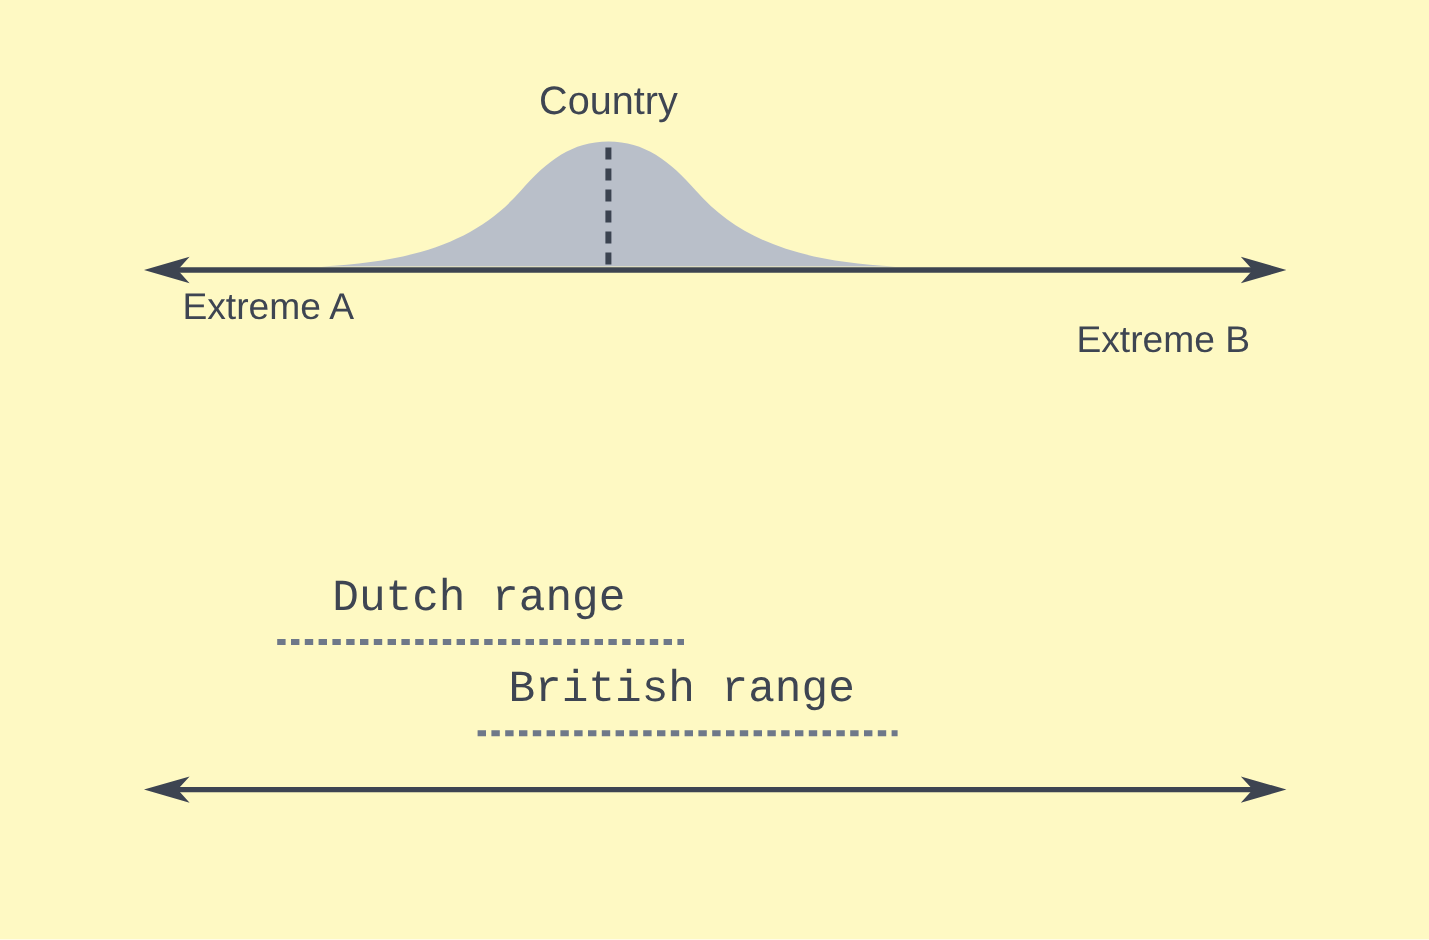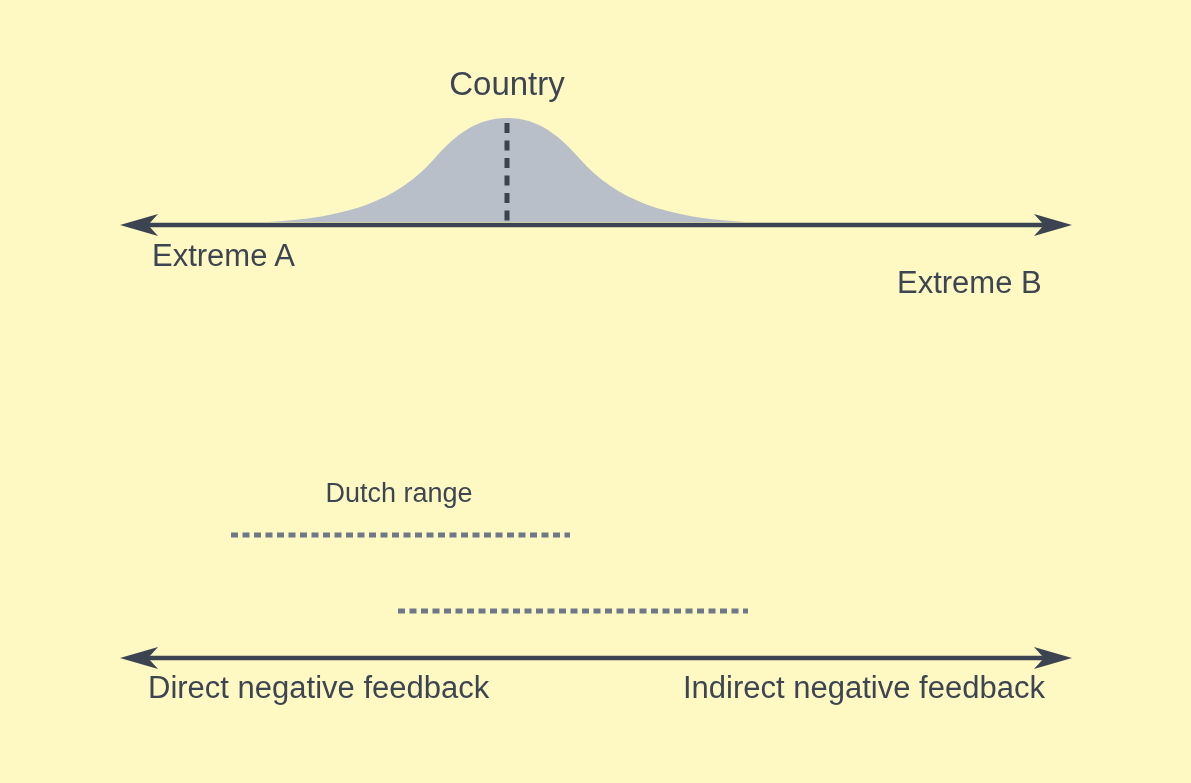--- a/index.html
+++ b/index.html
@@ -17,21 +17,21 @@
     width: 1191px; height: 783px;
   }
   .label {
     position: absolute;
     color: #3e4552;
     white-space: nowrap;
     line-height: 1.1;
   }
   .label.centered { transform: translateX(-50%); }
   .title-label   { font-size: 33px; }
-  .range-label   { font-size: 27px; }
+  .range-label   { font-size: 37px; font-family: Liberation Mono, monospace; }
   .axis-label    { font-size: 31px; }
 
   
   #country-label   { left: 507px; top: 66px; }
   #extreme-a-label { left: 152px; top: 239px; }
   #extreme-b-label { left: 897px; top: 241px; margin-top: 25px; }
   #dutch-range-label   { left: 399px; top: 479px; }
   #british-range-label { left: 568px; top: 555px; }
   #direct-feedback-label   { left: 148px; top: 671px; }
   #indirect-feedback-label { left: 683px; top: 671px; }
@@ -70,18 +70,17 @@
   </svg>
 
   <div id="country-label" class="label title-label centered">Country</div>
 
   <div id="extreme-a-label" class="label axis-label">Extreme A</div>
 
   <div id="extreme-b-label" class="label axis-label">Extreme B</div>
 
   <div id="dutch-range-label" class="label range-label centered">Dutch range</div>
 
+  <div id="british-range-label" class="label range-label centered">British range</div>
 
-  <div id="direct-feedback-label" class="label axis-label">Direct negative feedback</div>
 
-  <div id="indirect-feedback-label" class="label axis-label">Indirect negative feedback</div>
 
 </div>
 
 </body></html>

